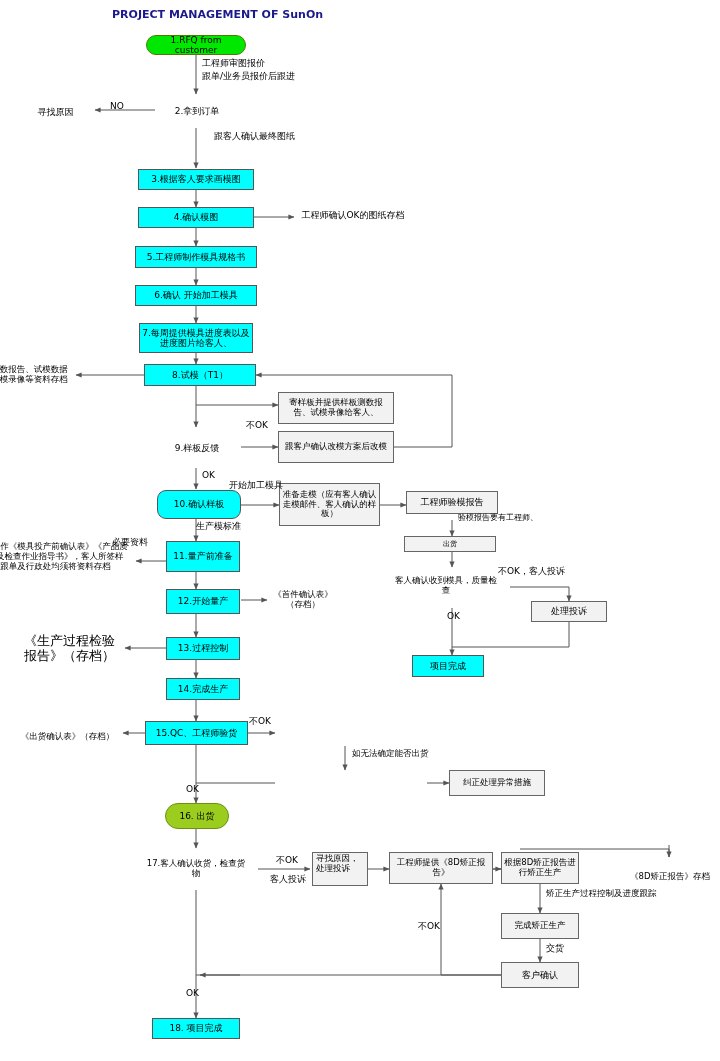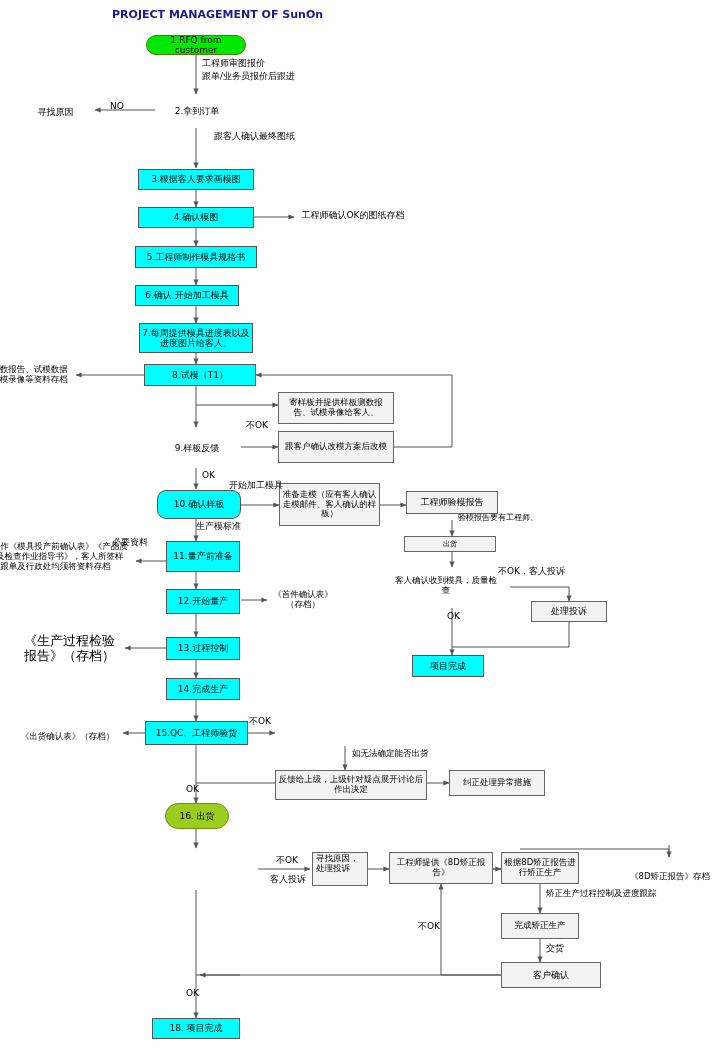--- a/index.html
+++ b/index.html
@@ -273,21 +273,21 @@
     <svg class="docbody" viewBox="0 0 118 46" preserveAspectRatio="none">
       <path d="M1,1 L117,1 L117,36 C88,46 58,32 28,41 C18,44 8,45 1,44 Z" fill="#FFC000" stroke="#7a6000" stroke-width="1"></path>
     </svg>
     <div class="txt">工程师确认OK的图纸存档</div>
   </div>
 
   <div class="node proc" style="left:135px;top:246px;width:122px;height:22px;">
     <span>5.工程师制作模具规格书</span>
   </div>
 
-  <div class="node proc" style="left:135px;top:285px;width:104px;height:21px;">
+  <div class="node proc" style="left:135px;top:285px;width:122px;height:21px;">
     <span>6.确认 开始加工模具</span>
   </div>
 
   <div class="node proc" style="left:139px;top:323px;width:114px;height:30px;">
     <span>7.每周提供模具进度表以及进度图片给客人、</span>
   </div>
 
   <div class="node proc" style="left:144px;top:364px;width:112px;height:22px;">
     <span>8.试模（T1）</span>
   </div>
@@ -394,32 +394,33 @@
 
   <div class="doc" style="left:12px;top:715px;width:111px;height:50px;">
     <svg class="docbody" viewBox="0 0 111 50" preserveAspectRatio="none">
       <path d="M1,1 L110,1 L110,38 C82,50 54,36 27,45 C17,48 7,49 1,48 Z" fill="#FFC000" stroke="#7a6000" stroke-width="1"></path>
     </svg>
     <div class="txt" style="font-size:8.5px;">《出货确认表》（存档）</div>
   </div>
 
   <div class="edge-label" style="left:352px;top:749px;font-size:8.5px;">如无法确定能否出货</div>
 
-  <div class="node plain" style="left:275px;top:770px;width:152px;height:30px;">
-    <span style="font-size:8.5px;">反馈给上级，上级针对疑点展开讨论后作出决定</span>
-  </div>
 
   <div class="node plain" style="left:449px;top:770px;width:96px;height:26px;">
     <span style="font-size:8.5px;">纠正处理异常措施</span>
   </div>
 
   <div class="node term-olive" style="left:165px;top:803px;width:64px;height:26px;">
     <span>16. 出货</span>
   </div>
 
+  <div class="decision" style="left:134px;top:848px;width:124px;height:42px;">
+    <div class="dia"></div>
+    <div class="txt" style="font-size:8.5px;">17.客人确认收货，检查货物</div>
+  </div>
   <div class="edge-label" style="left:276px;top:855px;">不OK</div>
   <div class="edge-label" style="left:270px;top:874px;">客人投诉</div>
   <div class="edge-label" style="left:186px;top:988px;">OK</div>
 
   <div class="node plain clipbox" style="left:312px;top:852px;width:56px;height:34px;align-items:flex-start;">
     <span style="font-size:8.5px;text-align:left;padding-left:3px;padding-top:1px;">寻找原因，处理投诉</span>
   </div>
 
   <div class="node plain" style="left:389px;top:852px;width:104px;height:32px;">
     <span style="font-size:8.5px;">工程师提供《8D矫正报告》</span>
@@ -436,21 +437,21 @@
       <path d="M1,1 L89,1 L89,34 C66,45 44,32 22,40 C14,43 6,44 1,43 Z" fill="#FFC000" stroke="#7a6000" stroke-width="1"></path>
     </svg>
     <div class="txt" style="font-size:8.5px;">《8D矫正报告》存档</div>
   </div>
 
   <div class="node plain" style="left:501px;top:913px;width:78px;height:26px;">
     <span style="font-size:8.5px;">完成矫正生产</span>
   </div>
   <div class="edge-label" style="left:546px;top:943px;">交货</div>
 
-  <div class="node plain" style="left:501px;top:962px;width:100px;height:26px;">
+  <div class="node plain" style="left:501px;top:962px;width:78px;height:26px;">
     <span>客户确认</span>
   </div>
 
   <div class="node proc" style="left:152px;top:1018px;width:88px;height:21px;">
     <span>18. 项目完成</span>
   </div>
 
 </div>
 
 </body></html>

